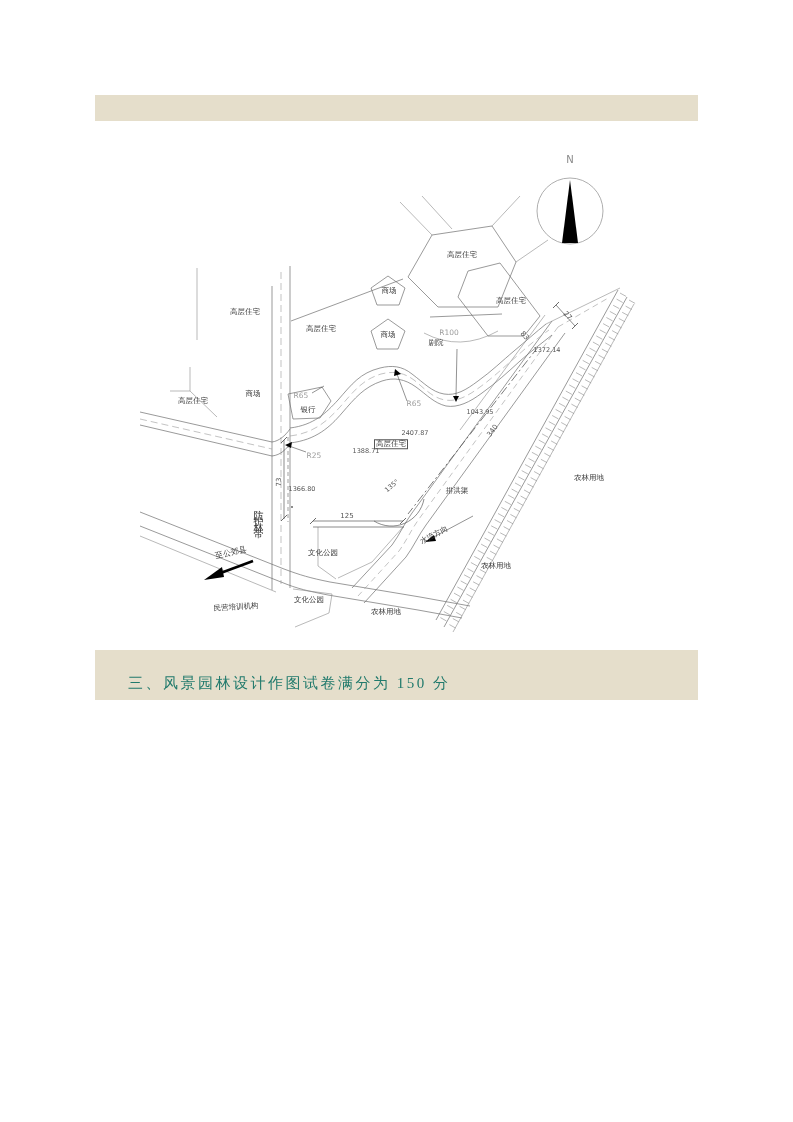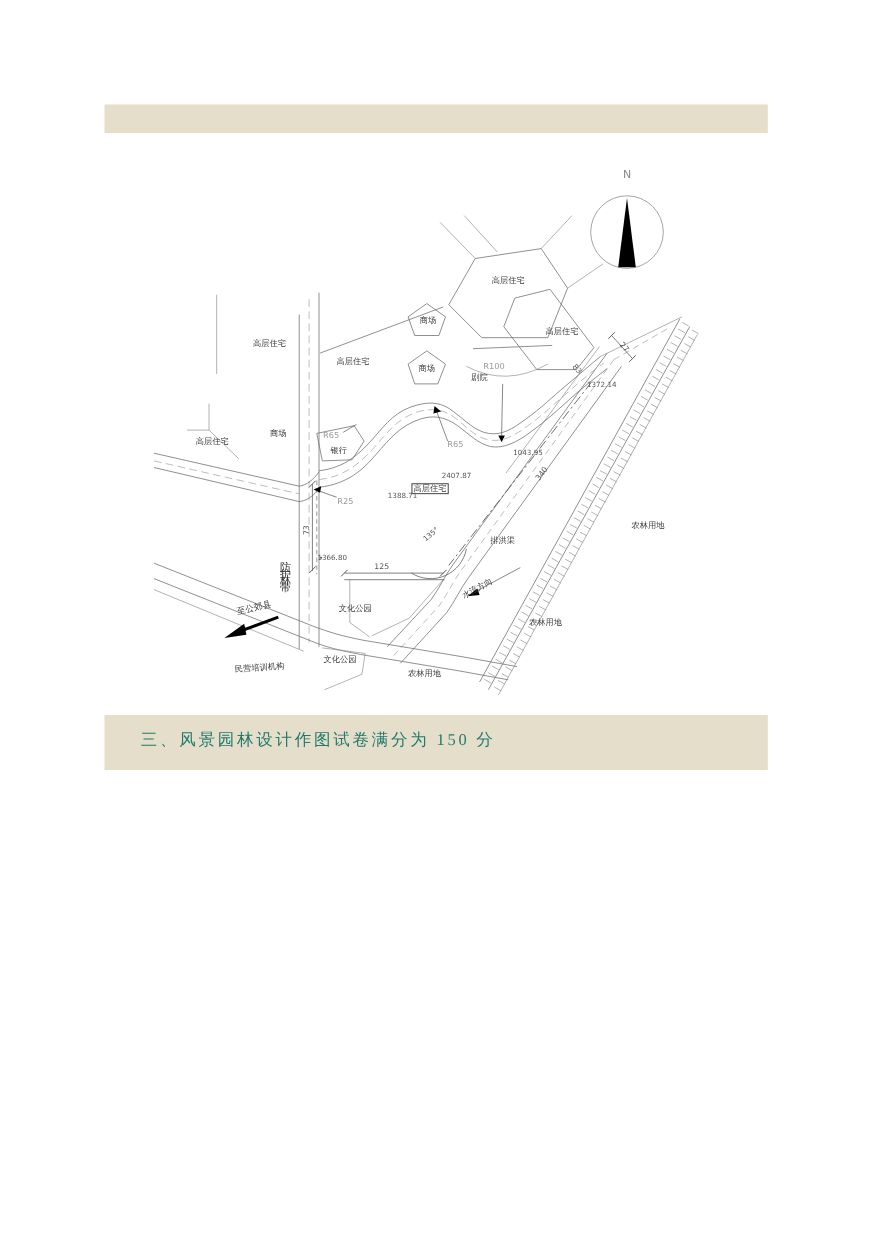--- a/index.html
+++ b/index.html
@@ -1,21 +1,21 @@
 <!DOCTYPE html>
 <html><head>
 <meta charset="utf-8">
 <style>
   html,body{margin:0;padding:0;}
   body{width:793px;height:1122px;position:relative;background:#ffffff;overflow:hidden;
        font-family:"DejaVu Sans",sans-serif;}
   .band{position:absolute;left:95px;width:603px;background:#e5decb;}
   #band-top{top:95px;height:26px;}
   #band-bottom{top:650px;height:50px;}
-  #banner-text{display:block;padding:13px 0 0 33px;font-family:"Liberation Serif",serif;
+  #banner-text{display:block;padding:24px 0 0 33px;font-family:"Liberation Serif",serif;
        font-size:15px;letter-spacing:2.5px;color:#217a6c;font-weight:500;}
   #plan-wrap{position:absolute;left:0;top:0;width:793px;height:1122px;}
   svg{position:absolute;left:0;top:0;}
   .rd{stroke:#6e6e6e;stroke-width:.7;fill:none;}
   .rd2{stroke:#8a8a8a;stroke-width:.6;fill:none;}
   .cl{stroke:#9a9a9a;stroke-width:.6;fill:none;stroke-dasharray:7,4;}
   .chdash{stroke:#9a9a9a;stroke-width:.6;fill:none;stroke-dasharray:6,4;}
   .bdash{stroke:#7a7a7a;stroke-width:.7;fill:none;stroke-dasharray:4,3;}
   .dashdot{stroke:#5a5a5a;stroke-width:.8;fill:none;stroke-dasharray:9,3,2,3;}
   .dim{stroke:#5a5a5a;stroke-width:.7;fill:none;}
@@ -129,21 +129,21 @@
   <span class="lb gray" style="left:414px;top:404px">R65</span>
   <span class="lb num" style="left:480px;top:412px">1043.95</span>
   <span class="lb num" style="left:415px;top:433px">2407.87</span>
   <span class="lb boxed" style="left:391px;top:444px">高层住宅</span>
   <span class="lb gray" style="left:314px;top:456px">R25</span>
   <span class="lb num" style="left:366px;top:451px">1388.71</span>
   <span class="lb" style="left:457px;top:491px">排洪渠</span>
   <span class="lb" style="left:589px;top:478px">农林用地</span>
   <span class="lb gray dimt" style="left:493px;top:431px;transform:translate(-50%,-50%) rotate(-53deg)">340</span>
   <span class="lb num" style="left:392px;top:486px;transform:translate(-50%,-50%) rotate(-40deg)">135°</span>
-  <span class="lb num" style="left:302px;top:507px">1366.80</span>
+  <span class="lb num" style="left:302px;top:489px">1366.80</span>
   <span class="lb dimt" style="left:347px;top:516px">125</span>
   <span class="lb dimt" style="left:279px;top:482px;transform:translate(-50%,-50%) rotate(-90deg)">73</span>
   <span class="lb vert" style="left:258px;top:514px">防护林带</span>
   <span class="lb" style="left:231px;top:553px;transform:translate(-50%,-50%) rotate(-13deg);font-size:8px">至公郊县</span>
   <span class="lb" style="left:323px;top:553px">文化公园</span>
   <span class="lb" style="left:434px;top:535px;transform:translate(-50%,-50%) rotate(-28deg)">水流方向</span>
   <span class="lb" style="left:309px;top:600px">文化公园</span>
   <span class="lb" style="left:236px;top:607px;transform:translate(-50%,-50%) rotate(-4deg)">民营培训机构</span>
   <span class="lb" style="left:496px;top:566px">农林用地</span>
   <span class="lb" style="left:386px;top:612px">农林用地</span>

